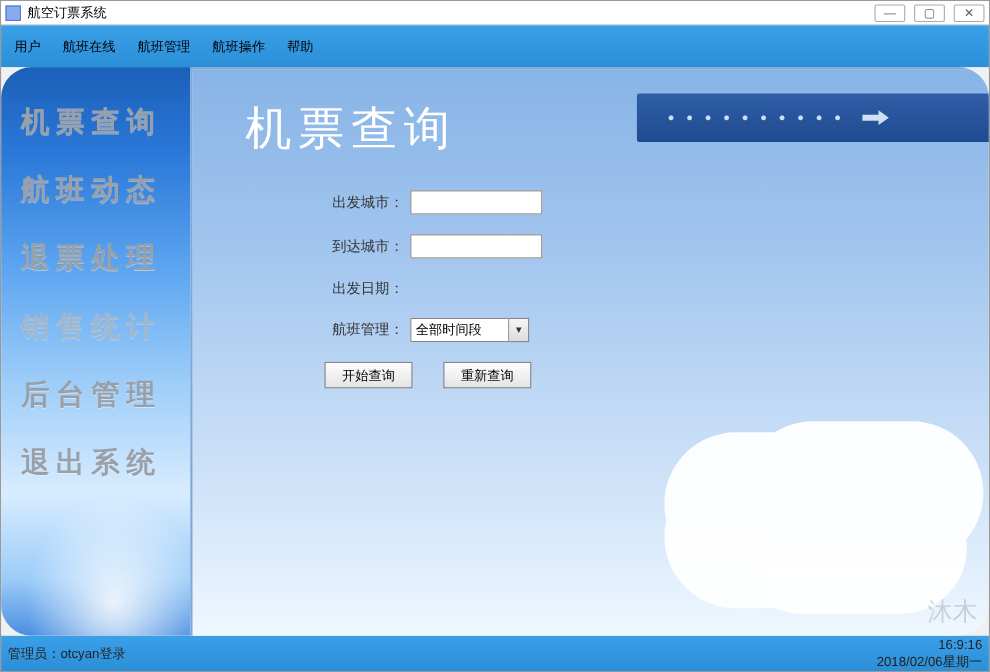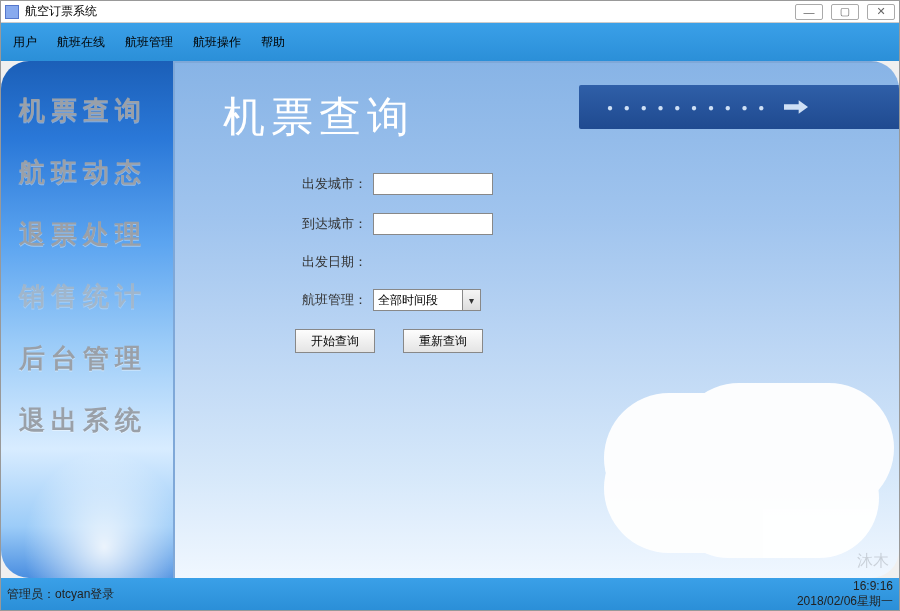--- a/index.html
+++ b/index.html
@@ -201,21 +201,21 @@
       padding: 16px 6px;
       font-size: 12px;
       color: #222;
       justify-content: space-between;
     }
     .status-right { text-align: right; }
     .watermark {
       position: absolute;
       right: 10px; bottom: 6px;
       color: rgba(0,0,0,0.15);
-      font-size: 16px;
+      font-size: 23px;
       font-family: Liberation Serif, serif;
       pointer-events: none;
       margin-left: 13px;
     }
   </style>
 </head>
 <body>
 
 <div class="window">
 

